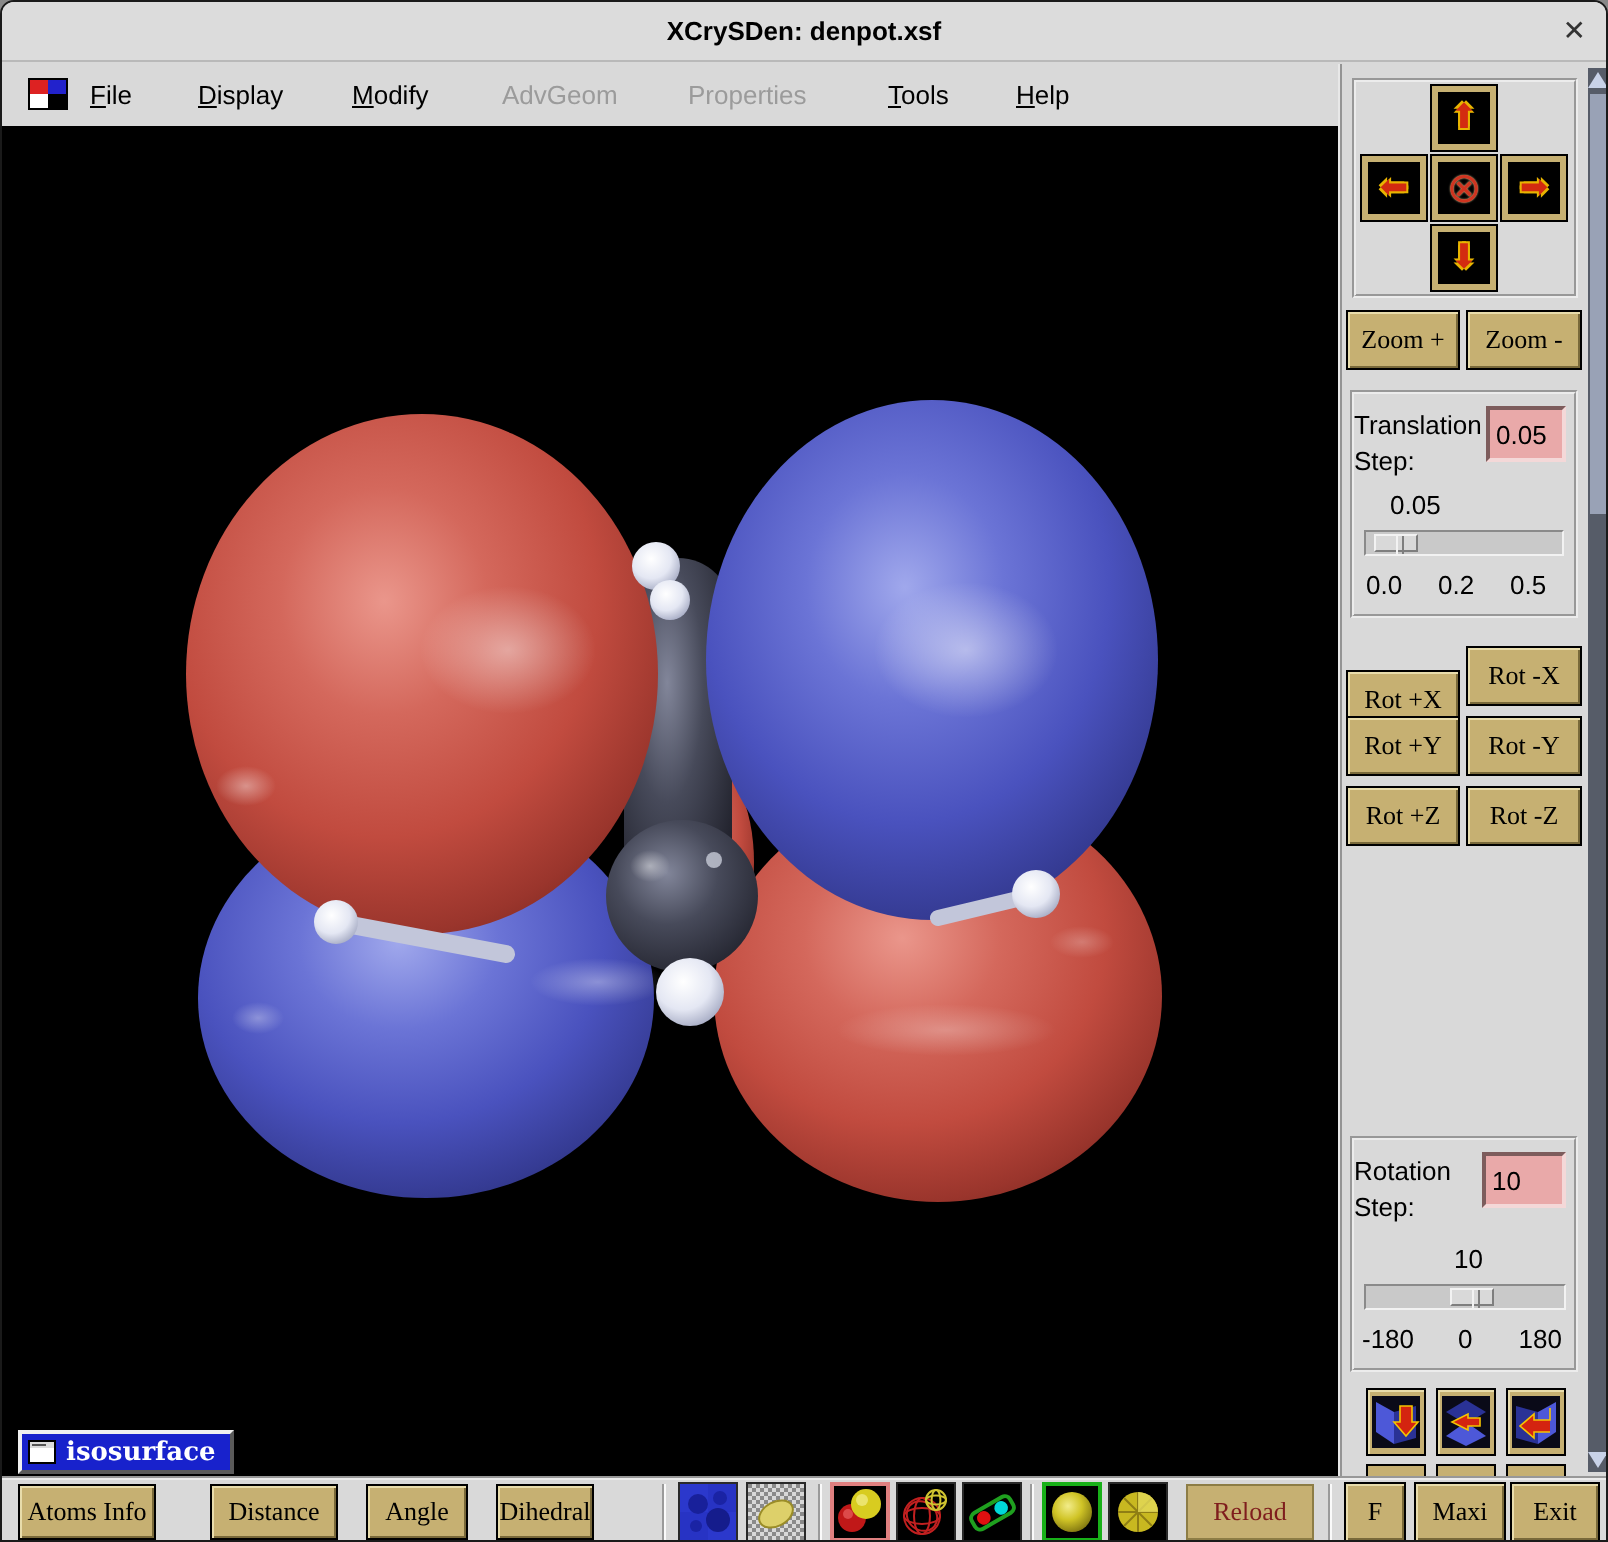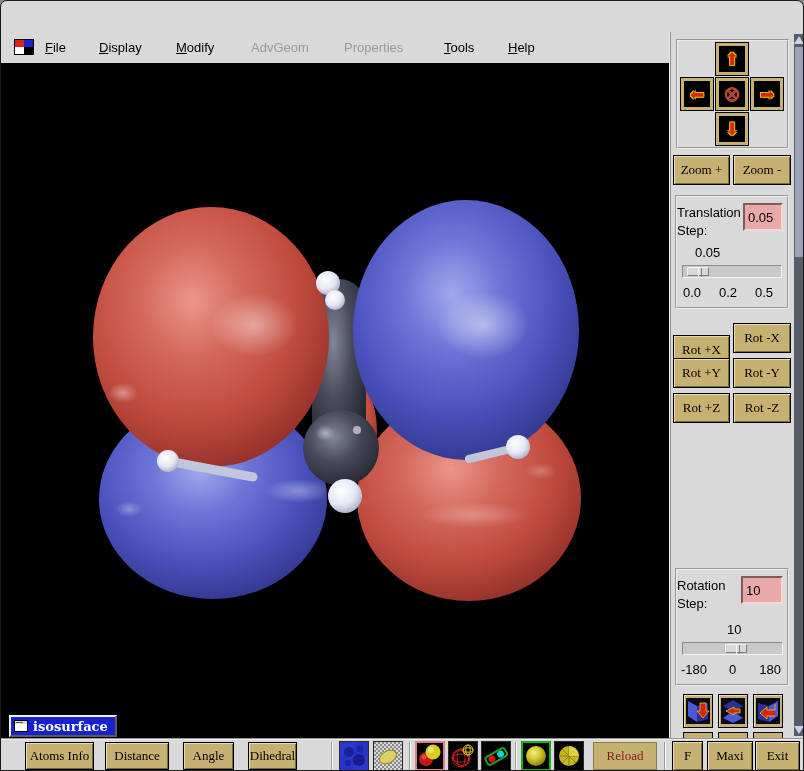--- a/index.html
+++ b/index.html
@@ -60,20 +60,24 @@
              border-top:2px groove #ececec;}
   .vsep{position:absolute;top:2px;width:2px;height:28px;border-left:1px solid #9a9a9a;border-right:1px solid #fafafa;}
   .ticon{position:absolute;top:1px;width:30px;height:30px;background:#000;border:1px solid #2a2a2a;
          display:flex;align-items:center;justify-content:center;}
 </style>
 </head>
 <body>
 
 <div class="window">
 
+  <div class="titlebar">
+    <div class="title">XCrySDen: denpot.xsf</div>
+    <div class="closex">✕</div>
+  </div>
 
   <div class="menubar">
     <div class="logo">
       <i style="left:0;top:0;background:#d22"></i>
         <i style="left:9px;top:0;background:#22c"></i>
       <i style="left:0;top:7px;background:#fff"></i>
         <i style="left:9px;top:7px;background:#000"></i>
     </div>
     <div class="menu-item" style="left:44px"><span class="u">F</span><span>ile</span></div>
     <div class="menu-item" style="left:98px"><span class="u">D</span><span>isplay</span></div>
@@ -244,21 +248,21 @@
     <div class="stub" style="left:82px;top:700px"></div>
 
     <div class="sb">
       <div class="ar up"></div>
       <div class="thumbv"></div>
       <div class="ar dn"></div>
     </div>
   </div>
 
   <div class="bottombar">
-    <div class="btn" style="left:24px;top:2px;width:69px;height:28px">Atoms Info</div>
+    <div class="btn" style="left:8px;top:2px;width:69px;height:28px">Atoms Info</div>
     <div class="btn" style="left:104px;top:2px;width:64px;height:28px">Distance</div>
     <div class="btn" style="left:182px;top:2px;width:51px;height:28px">Angle</div>
     <div class="btn" style="left:247px;top:2px;width:49px;height:28px">Dihedral</div>
     <div class="vsep" style="left:330px"></div>
 
     <div class="ticon" style="left:338px">
       <svg width="28" height="28">
         <rect width="28" height="28" fill="#2733c4"></rect>
         <rect x="0" y="0" width="14" height="14" fill="#2f3cd2" opacity="0.6"></rect>
         <rect x="14" y="14" width="14" height="14" fill="#2f3cd2" opacity="0.6"></rect>

